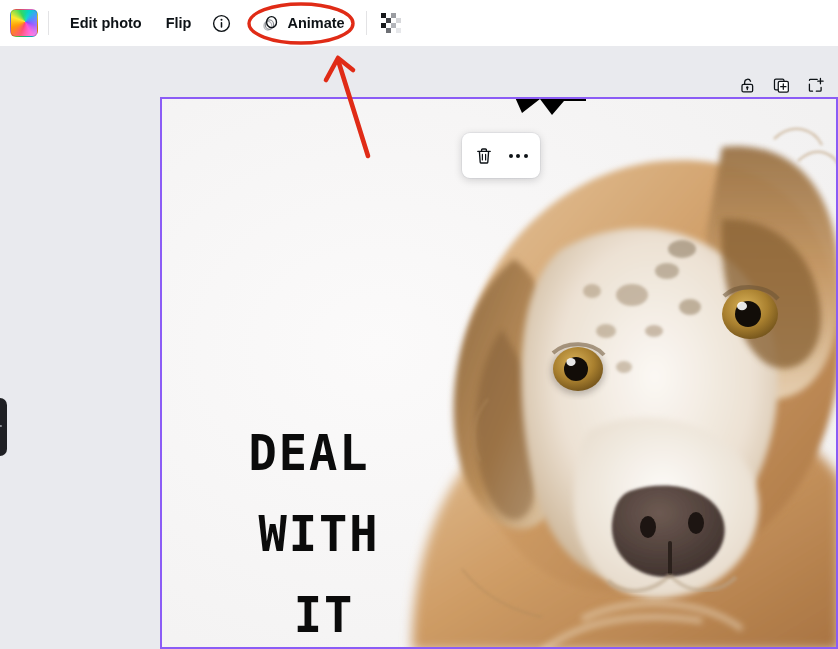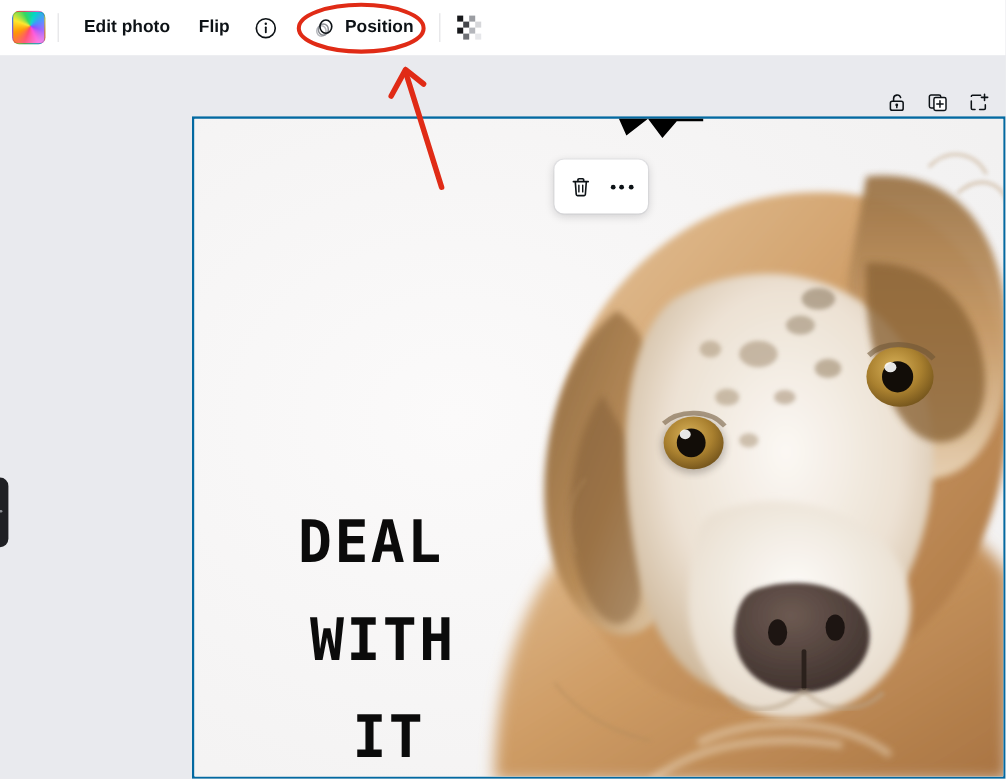--- a/index.html
+++ b/index.html
@@ -95,21 +95,21 @@
   .pa-btn {
     width: 30px; height: 30px; border: none; background: transparent;
     border-radius: 6px; display: flex; align-items: center;
     justify-content: center; cursor: pointer;
   }
 
   .canvas {
     position: absolute; left: 160px; top: 51px;
     width: 678px; height: 552px;
     background: #f7f6f6;
-    border: 2px solid #0369a1;
+    border: 2px solid #8b5cf6;
     overflow: hidden;
   }
 
   
   .photo { position: absolute; inset: 0; background: #f8f7f7; }
   .dog { position: absolute; inset: 0; }
 
   
   .elem-toolbar {
     position: absolute; left: 300px; top: 34px;
@@ -169,21 +169,21 @@
         <rect x="9.2" y="8.5" width="1.6" height="6" rx=".7" fill="#0d1216"></rect>
       </svg>
     </button>
 
     <button class="tb-btn" style="margin-left:11px;">
       <svg width="19" height="19" viewBox="0 0 20 20">
         <ellipse cx="7.2" cy="12.4" rx="4.1" ry="4.6" fill="none" stroke="#b6b8bd" stroke-width="1.3"></ellipse>
         <ellipse cx="8.9" cy="11.2" rx="4.4" ry="4.9" fill="none" stroke="#8a8d93" stroke-width="1.3"></ellipse>
         <ellipse cx="11.1" cy="8.6" rx="5.2" ry="5.8" fill="none" stroke="#0d1216" stroke-width="1.45"></ellipse>
       </svg>
-      <span>Position</span>
+      <span>Animate</span>
     </button>
 
 
 
     <div class="tb-div" style="margin-left:9px;"></div>
 
     <button class="tb-iconbtn" style="margin-left:8px;">
       <span class="checker">
         <i style="background:#17181b"></i>
           <i></i>

